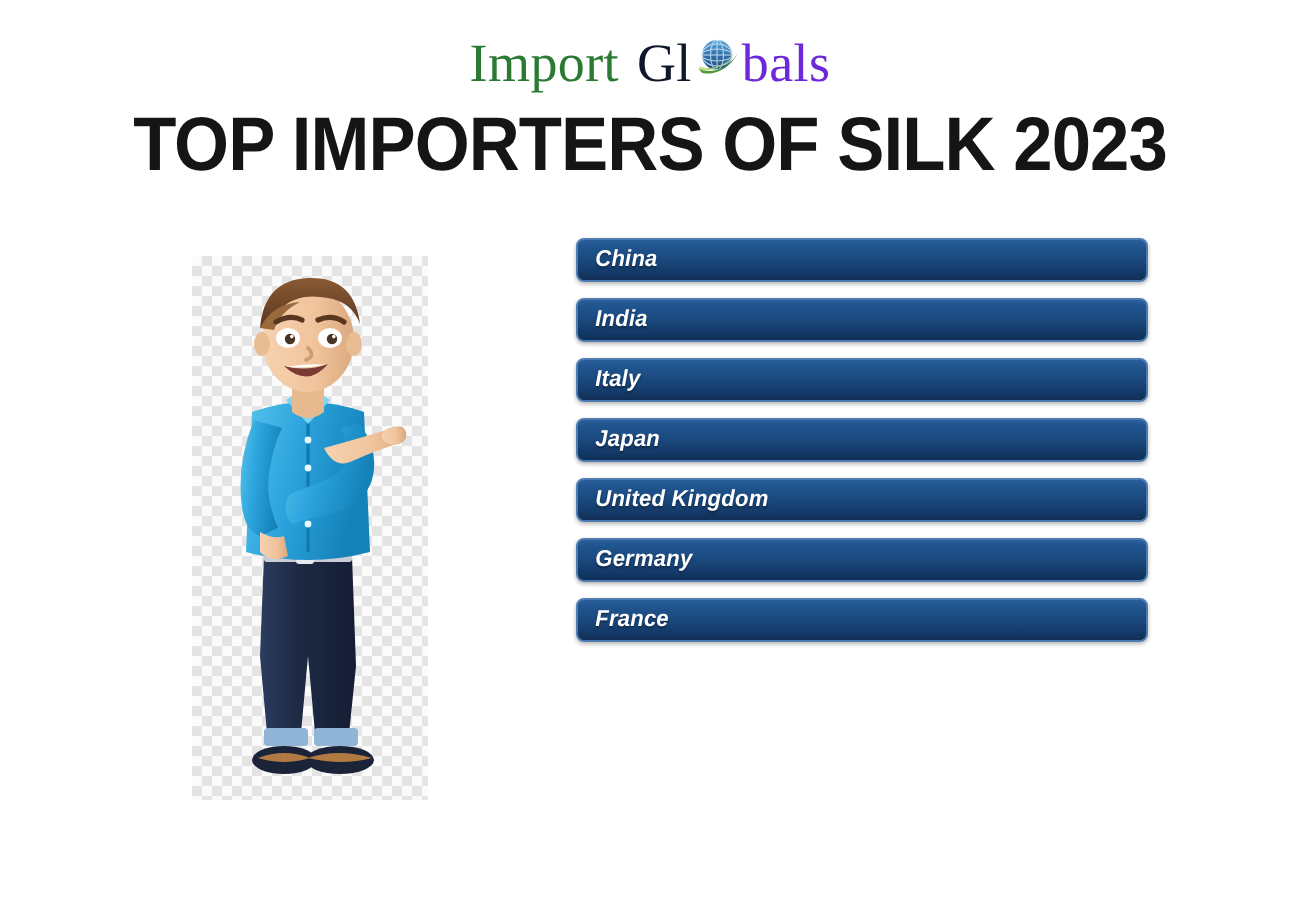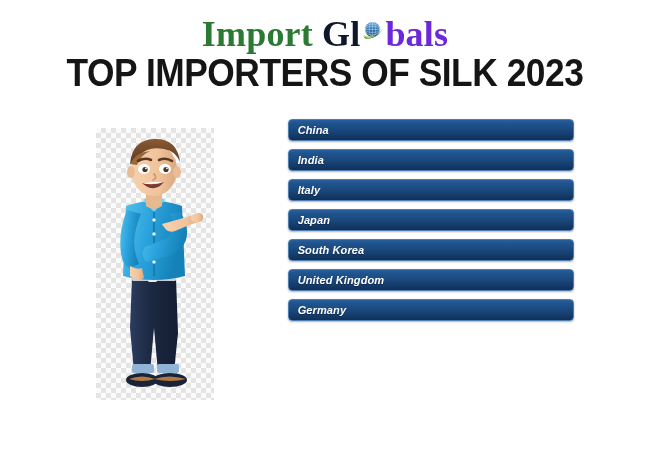--- a/index.html
+++ b/index.html
@@ -21,24 +21,23 @@
     position: absolute;
     left: 0;
     top: 16px;
     width: 650px;
     text-align: center;
     white-space: nowrap;
     line-height: 1;
   }
   .logo-word {
     font-family: "Liberation Serif", serif;
-    font-size: 36px;
+    font-size: 27px;
     letter-spacing: 0.2px;
     vertical-align: middle;
-    font-weight: bold;
   }
   .logo-import { color: #2b7a33; }
   .logo-g { color: #0f172a; }
   .logo-bals { color: #6d28d9; }
   .globe-wrap {
     display: inline-block;
     width: 25px;
     height: 25px;
     vertical-align: -5px;
     margin: 0 0px;
@@ -241,23 +240,23 @@
     <div class="bar">
       <span class="bar-label">India</span>
     </div>
     <div class="bar">
       <span class="bar-label">Italy</span>
     </div>
     <div class="bar">
       <span class="bar-label">Japan</span>
     </div>
     <div class="bar">
-      <span class="bar-label">South Korea</span>
-    </div>
-    <div class="bar">
       <span class="bar-label">United Kingdom</span>
     </div>
     <div class="bar">
       <span class="bar-label">Germany</span>
     </div>
+    <div class="bar">
+      <span class="bar-label">France</span>
+    </div>
   </div>
 
 </div>
 
 </body></html>

